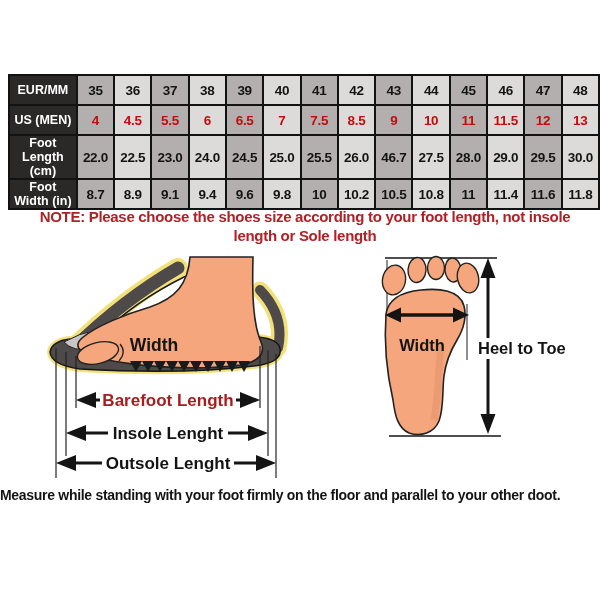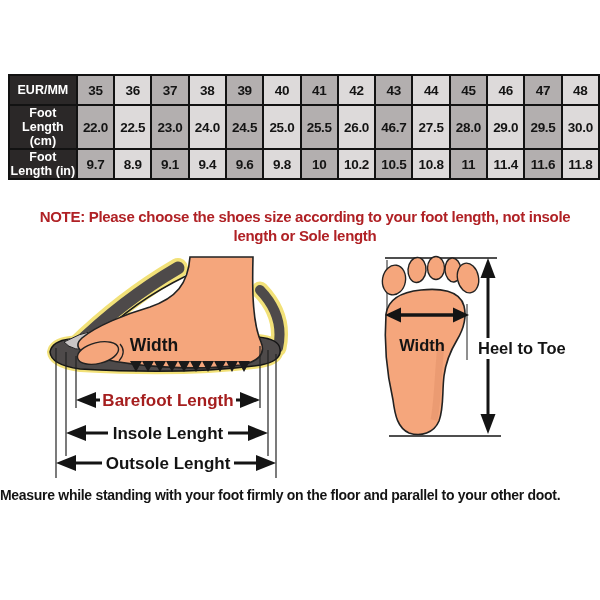--- a/index.html
+++ b/index.html
@@ -47,20 +47,39 @@
           <td class="col-light">40</td>
           <td class="col-dark">41</td>
           <td class="col-light">42</td>
           <td class="col-dark">43</td>
           <td class="col-light">44</td>
           <td class="col-dark">45</td>
           <td class="col-light">46</td>
           <td class="col-dark">47</td>
           <td class="col-light">48</td>
         </tr>
+        <tr class="red-row">
+          <th>
+            <div>US  (MEN)</div>
+          </th>
+          <td class="col-dark">4</td>
+          <td class="col-light">4.5</td>
+          <td class="col-dark">5.5</td>
+          <td class="col-light">6</td>
+          <td class="col-dark">6.5</td>
+          <td class="col-light">7</td>
+          <td class="col-dark">7.5</td>
+          <td class="col-light">8.5</td>
+          <td class="col-dark">9</td>
+          <td class="col-light">10</td>
+          <td class="col-dark">11</td>
+          <td class="col-light">11.5</td>
+          <td class="col-dark">12</td>
+          <td class="col-light">13</td>
+        </tr>
         <tr>
           <th>
             <div>Foot</div>
             <div>Length  (cm)</div>
           </th>
           <td class="col-dark">22.0</td>
           <td class="col-light">22.5</td>
           <td class="col-dark">23.0</td>
           <td class="col-light">24.0</td>
           <td class="col-dark">24.5</td>
@@ -70,23 +89,23 @@
           <td class="col-dark">46.7</td>
           <td class="col-light">27.5</td>
           <td class="col-dark">28.0</td>
           <td class="col-light">29.0</td>
           <td class="col-dark">29.5</td>
           <td class="col-light">30.0</td>
         </tr>
         <tr>
           <th>
             <div>Foot</div>
-            <div>Length  (in)</div>
-          </th>
-          <td class="col-dark">9.7</td>
+            <div>Width  (in)</div>
+          </th>
+          <td class="col-dark">8.7</td>
           <td class="col-light">8.9</td>
           <td class="col-dark">9.1</td>
           <td class="col-light">9.4</td>
           <td class="col-dark">9.6</td>
           <td class="col-light">9.8</td>
           <td class="col-dark">10</td>
           <td class="col-light">10.2</td>
           <td class="col-dark">10.5</td>
           <td class="col-light">10.8</td>
           <td class="col-dark">11</td>

